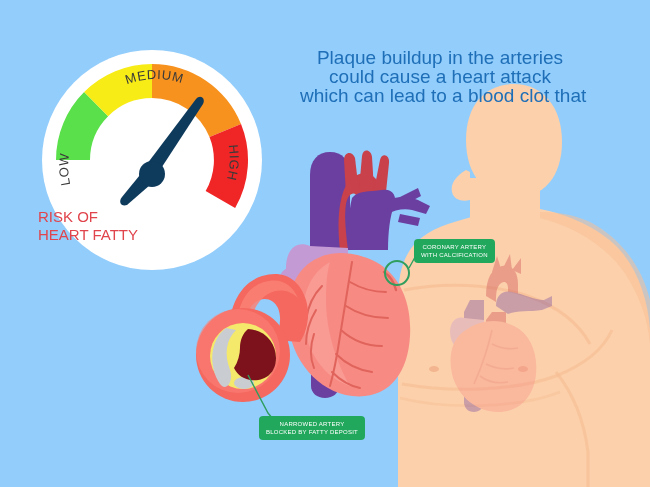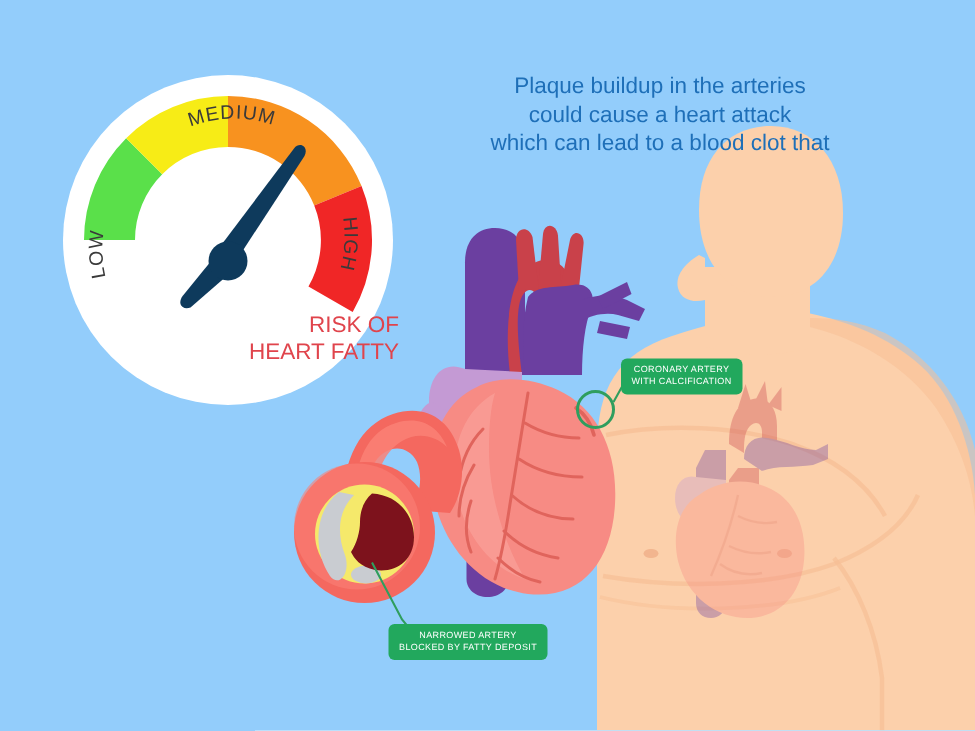--- a/index.html
+++ b/index.html
@@ -21,21 +21,21 @@
   }
   .abs { position: absolute; }
 
   
   #heading {
     left: 300px;
     top: 48px;
     width: 280px;
     text-align: center;
     color: #1e6fb8;
-    font-size: 15px;
+    font-size: 19px;
     line-height: 19px;
     font-family: "Liberation Sans", sans-serif;
   }
   #heading .hline { display: block; white-space: nowrap; }
 
   
   #gauge-wrap {
     left: 38px;
     top: 46px;
     width: 228px;
@@ -46,21 +46,21 @@
     fill: #3a3a3a;
     font-size: 13px;
     font-family: "Liberation Sans", sans-serif;
     letter-spacing: 0.6px;
   }
   #risk-title {
     position: absolute;
     left: 0;
     top: 162px;
     width: 228px;
-    text-align: right;
+    text-align: left;
     color: #e0444c;
     font-size: 15px;
     line-height: 18px;
     font-family: "Liberation Sans", sans-serif;
   }
   #risk-title span { display: block; white-space: nowrap; }
 
   
   .callout {
     background: #22a85d;

